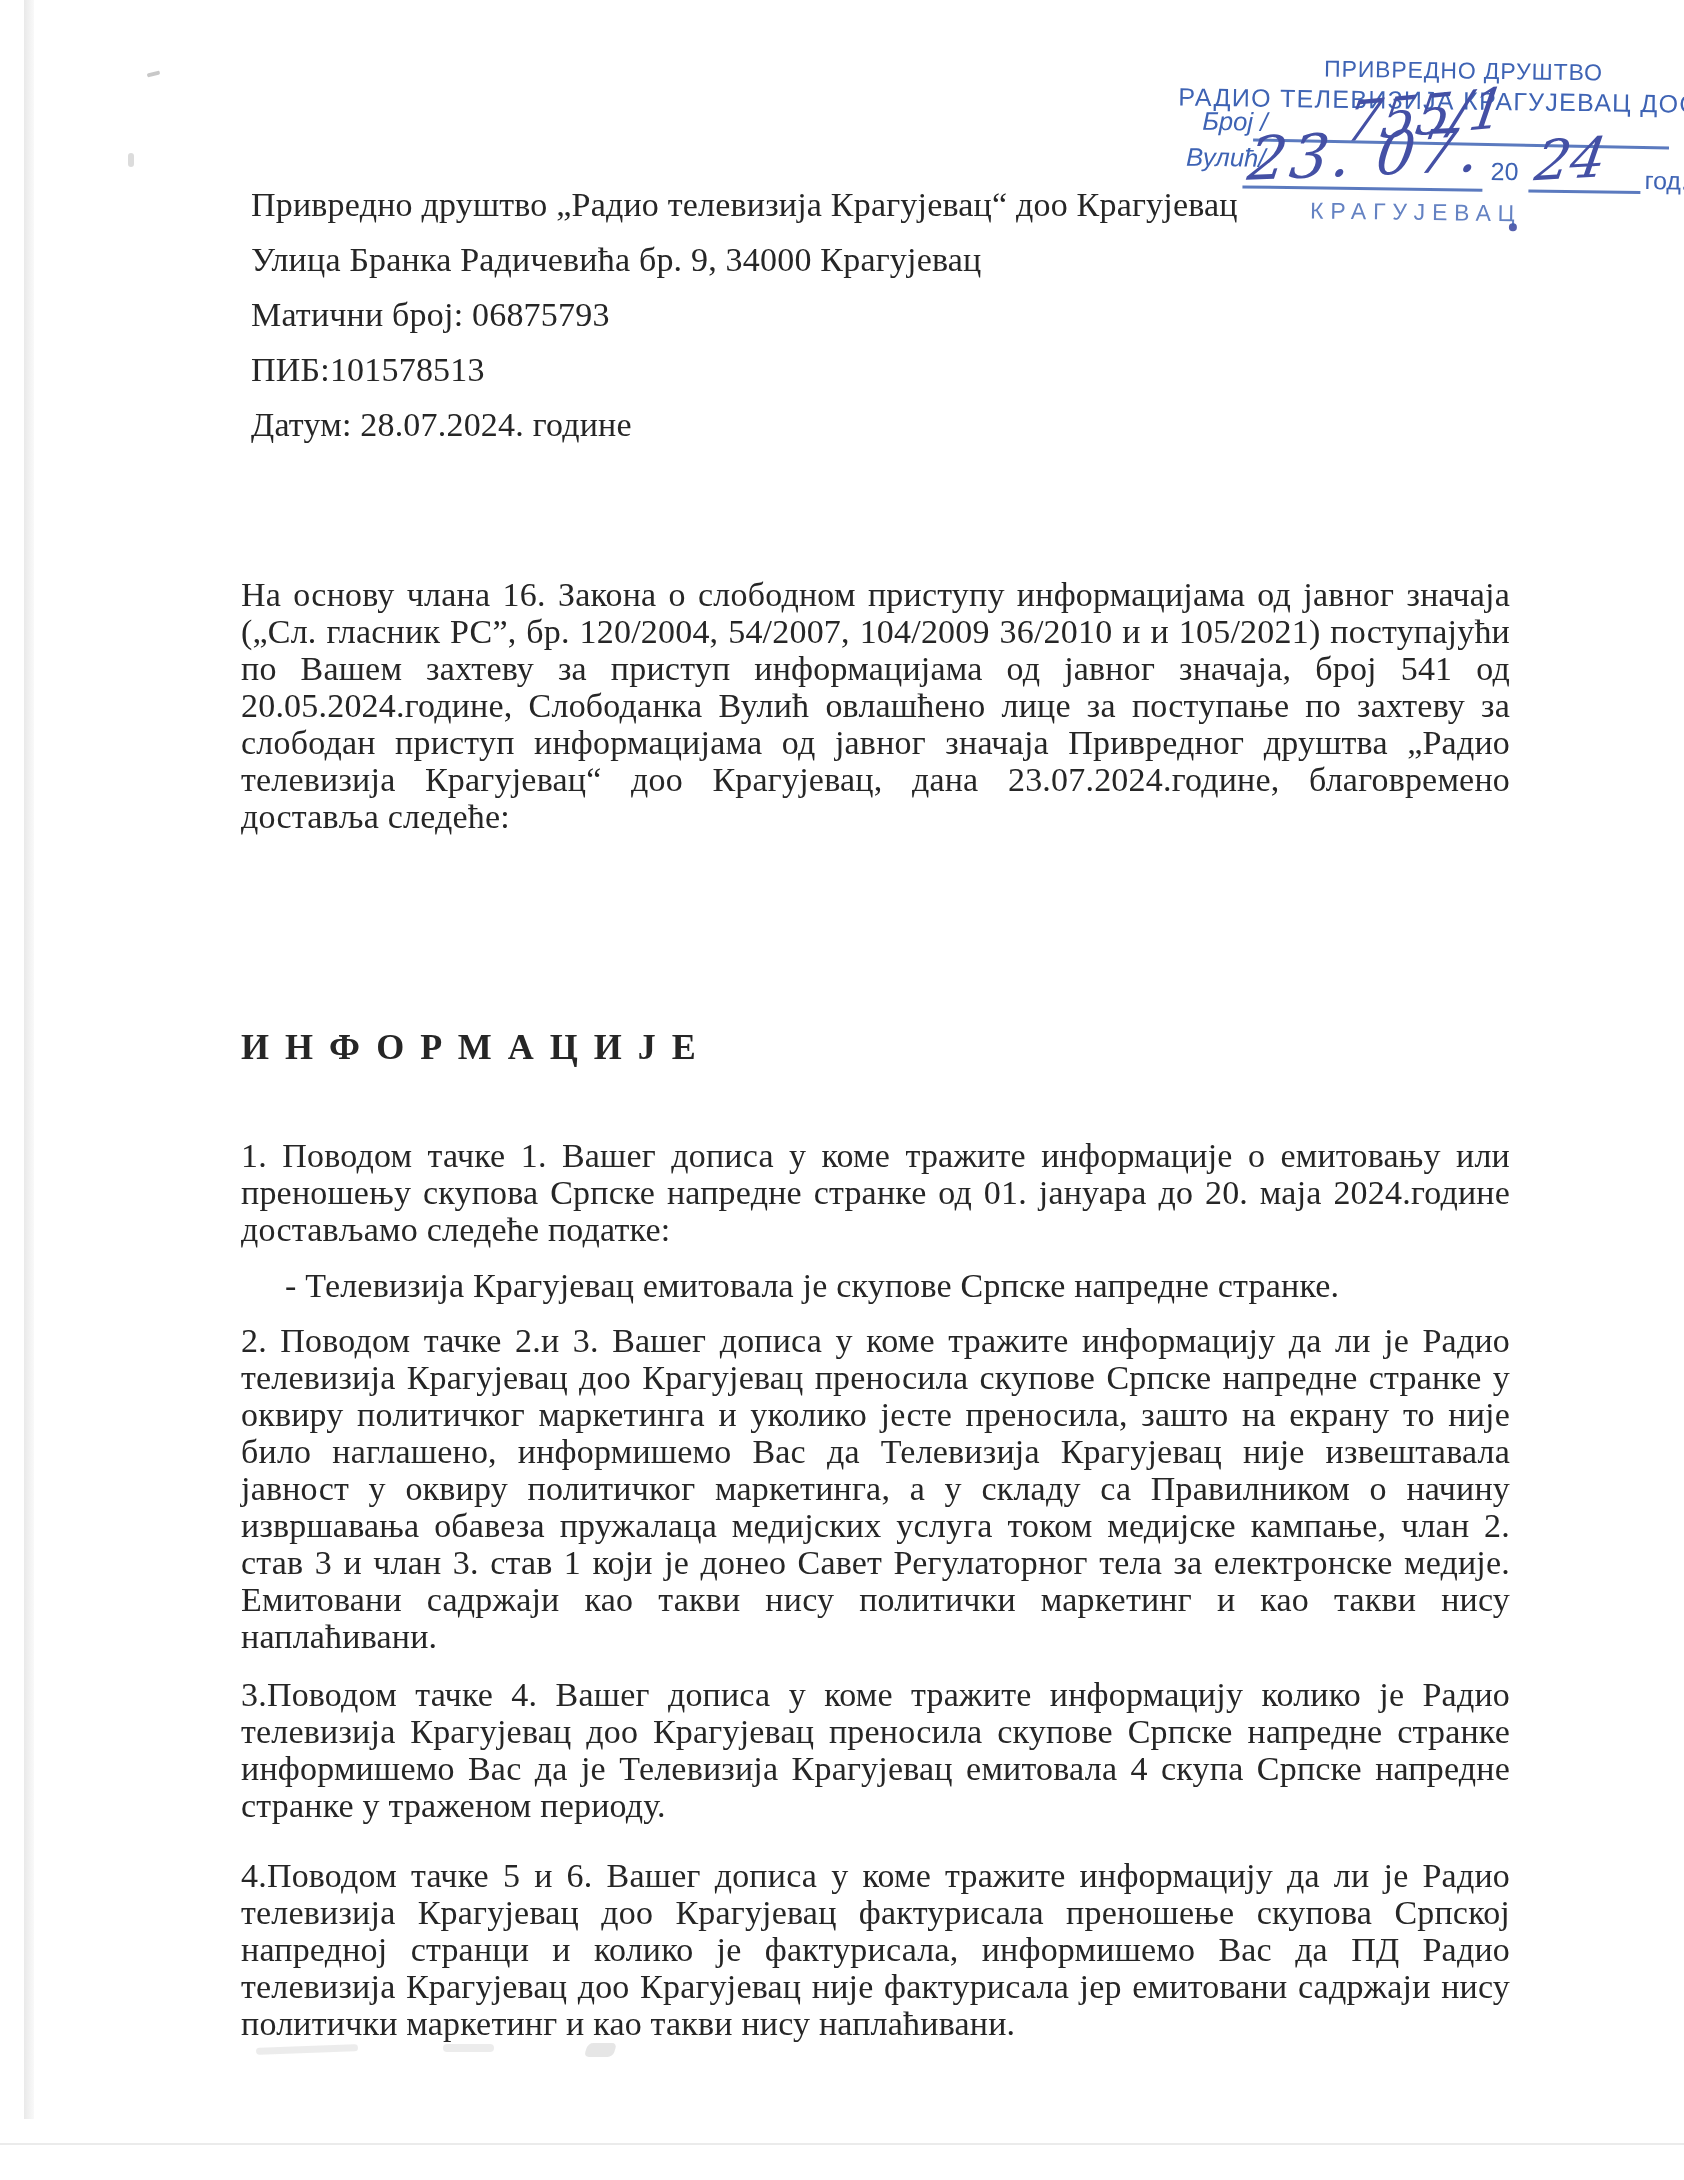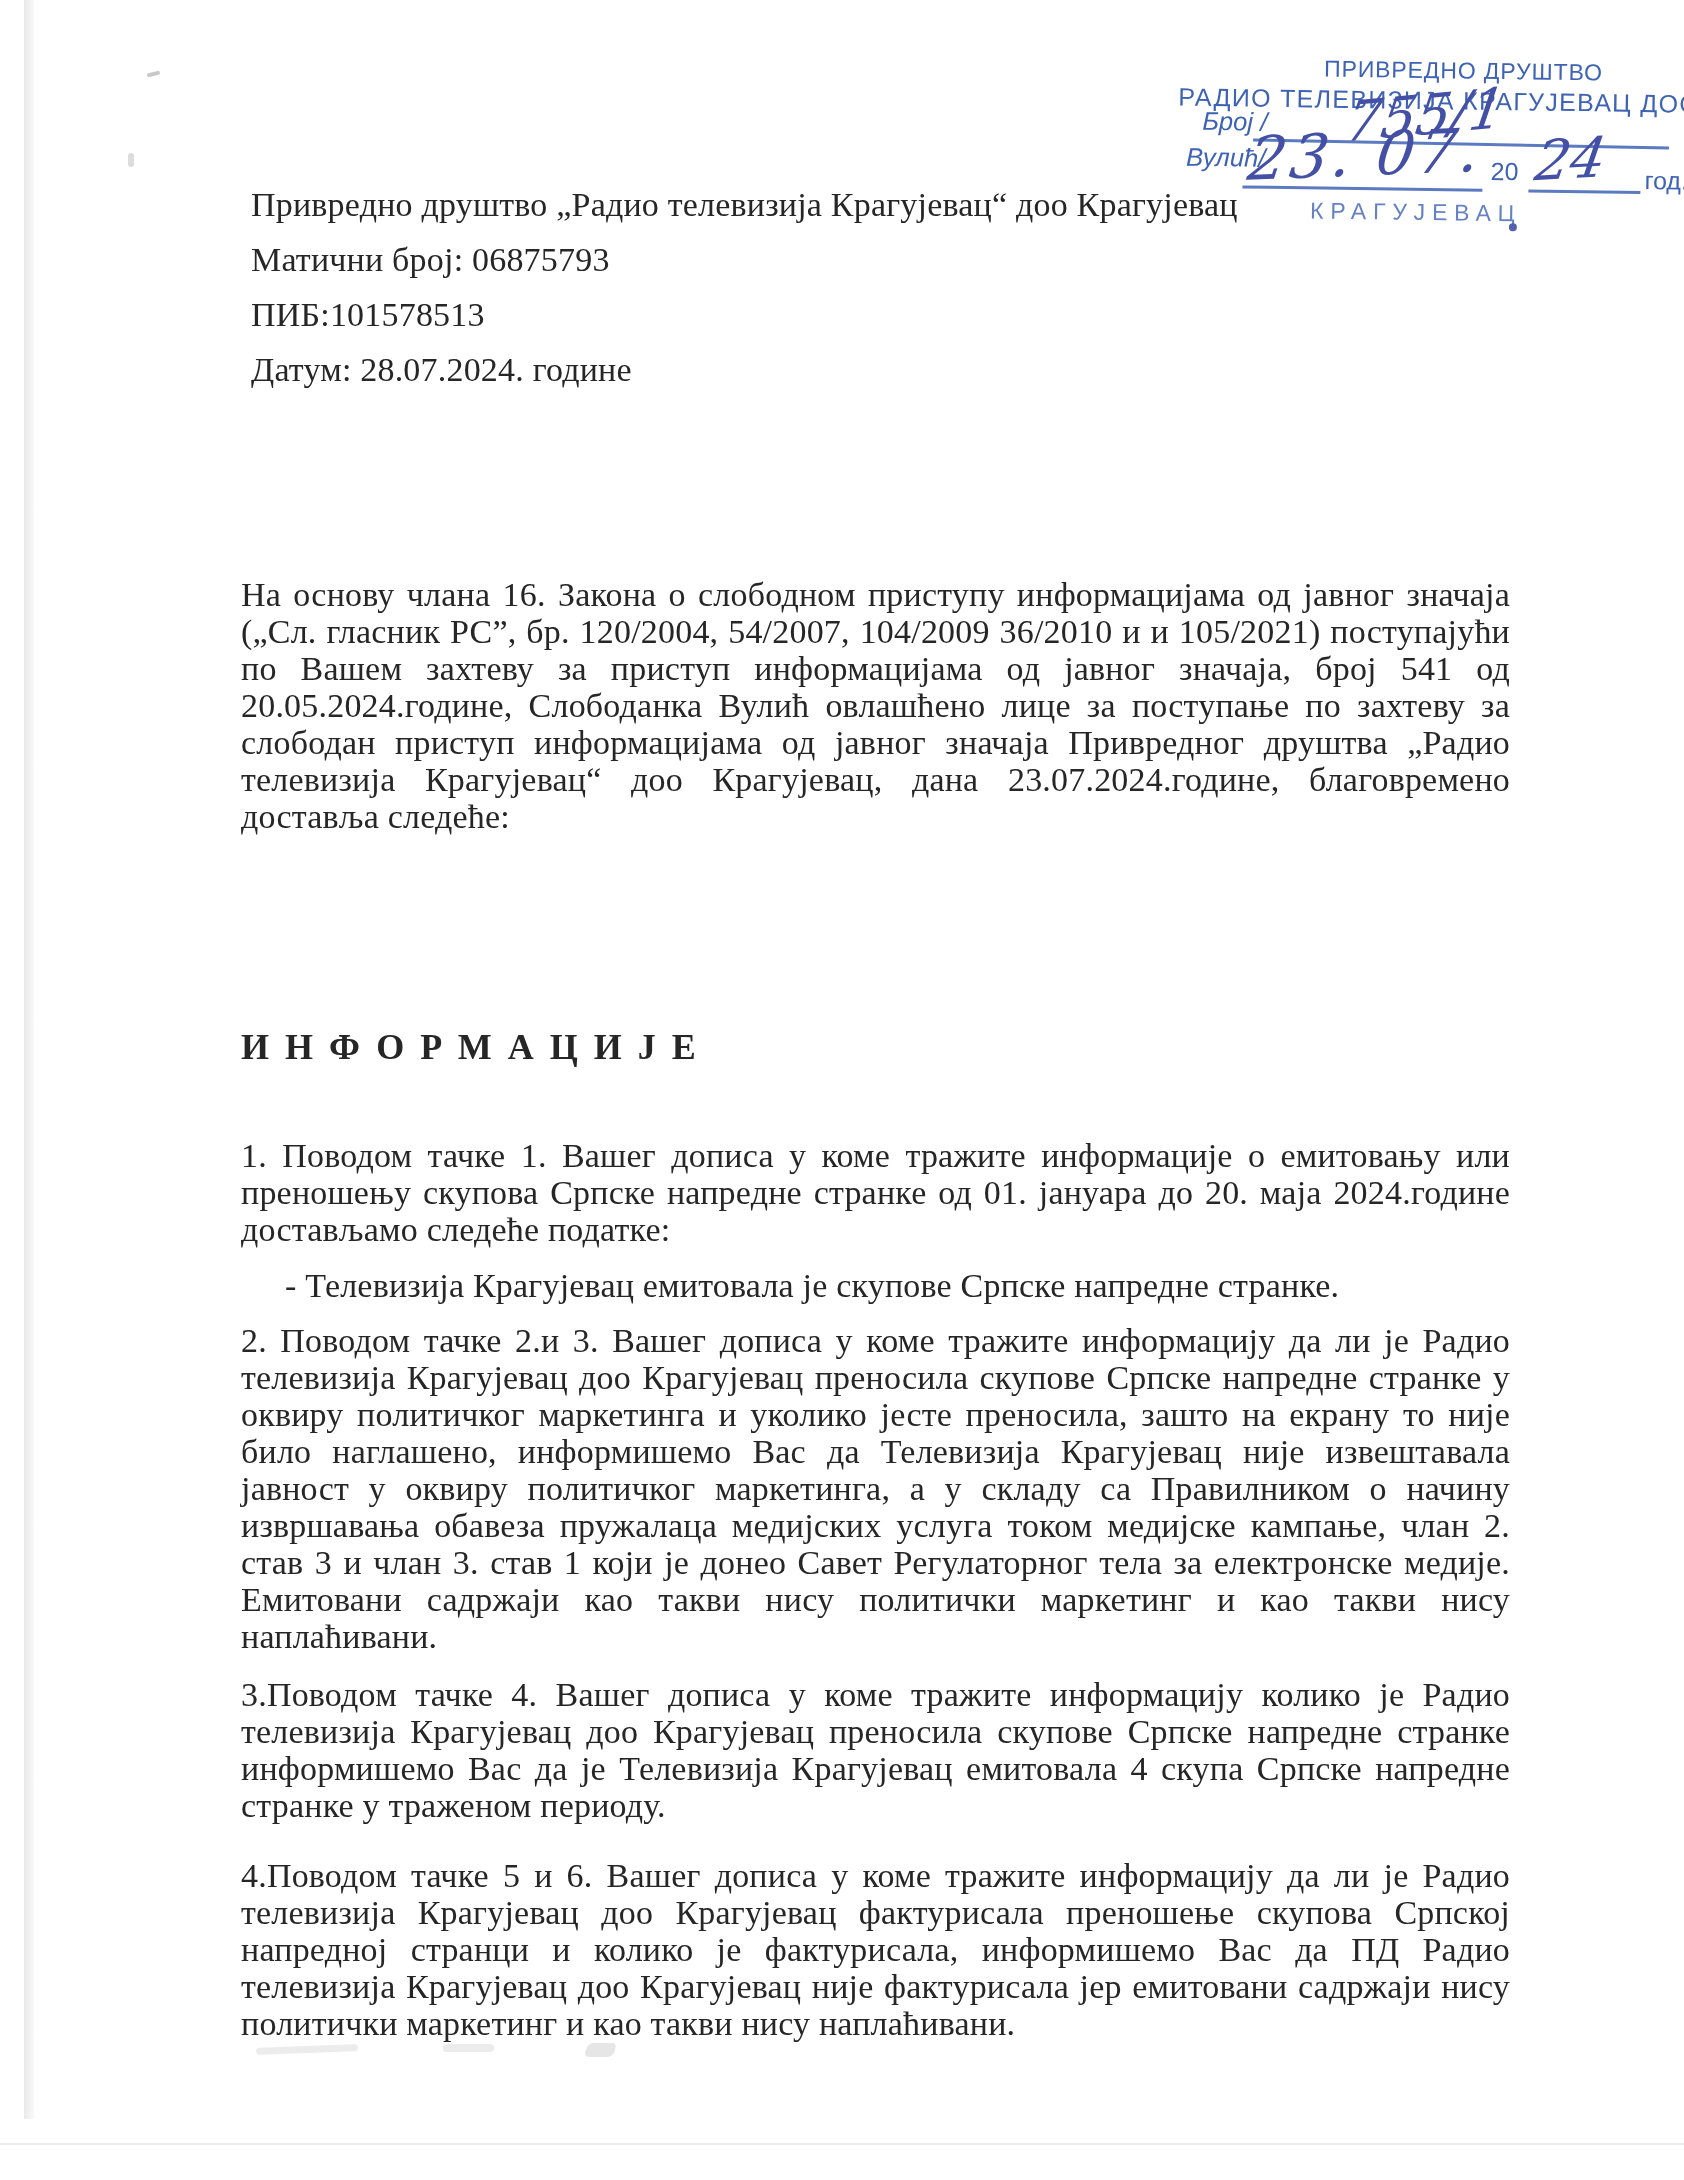--- a/index.html
+++ b/index.html
@@ -80,20 +80,21 @@
   <div class="stamp-year-prefix">20</div>
   <div class="stamp-rule rule-dana-2"></div>
   <div class="hw hw-year">24</div>
   <div class="stamp-year-suffix">год.</div>
   <div class="hw-dot"></div>
   <div class="stamp-city">КРАГУЈЕВАЦ</div>
 </div>
 
 <div class="doc-block header-block">
   <div class="hline">Привредно друштво „Радио телевизија Крагујевац“ доо  Крагујевац</div>
+  <div class="hline">Улица Бранка Радичевића бр. 9, 34000 Крагујевац</div>
   <div class="hline">Матични број: 06875793</div>
   <div class="hline">ПИБ:101578513</div>
   <div class="hline">Датум: 28.07.2024. године</div>
 </div>
 
 <div class="doc-block para intro-para">На основу члана 16. Закона о слободном приступу информацијама од јавног значаја („Сл. гласник РС”, бр. 120/2004, 54/2007, 104/2009 36/2010 и и 105/2021) поступајући по Вашем захтеву за приступ информацијама од јавног значаја, број 541 од 20.05.2024.године, Слободанка Вулић овлашћено лице за поступање по захтеву за слободан приступ информацијама од јавног значаја Привредног друштва „Радио телевизија Крагујевац“ доо Крагујевац, дана 23.07.2024.године, благовремено доставља следеће:</div>
 
 <div class="doc-block doc-title">ИНФОРМАЦИЈЕ</div>
 
 <div class="doc-block para item-1">1. Поводом тачке 1. Вашег дописа у коме тражите информације о емитовању или преношењу скупова Српске напредне странке од 01. јануара до 20. маја 2024.године достављамо следеће податке:</div>

